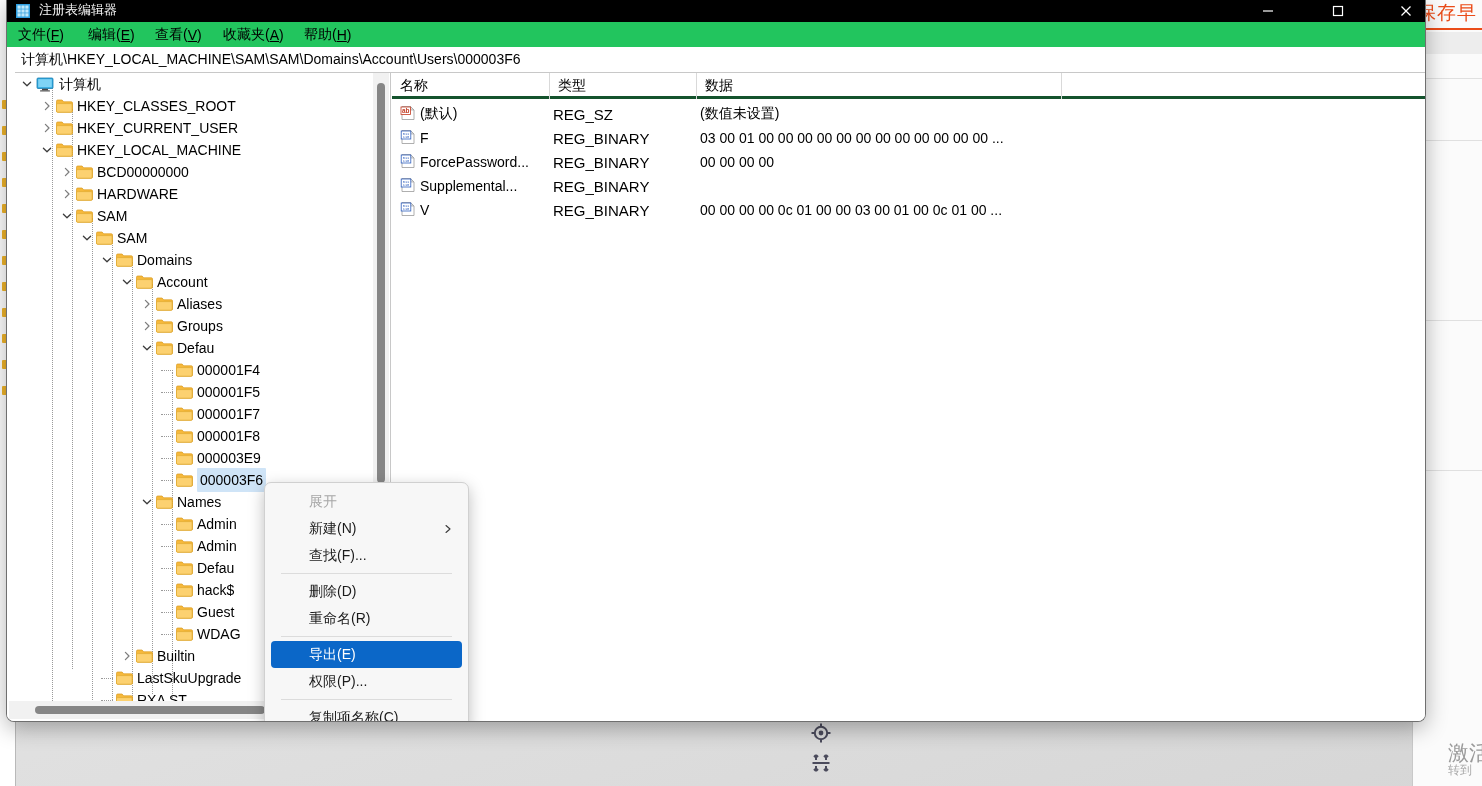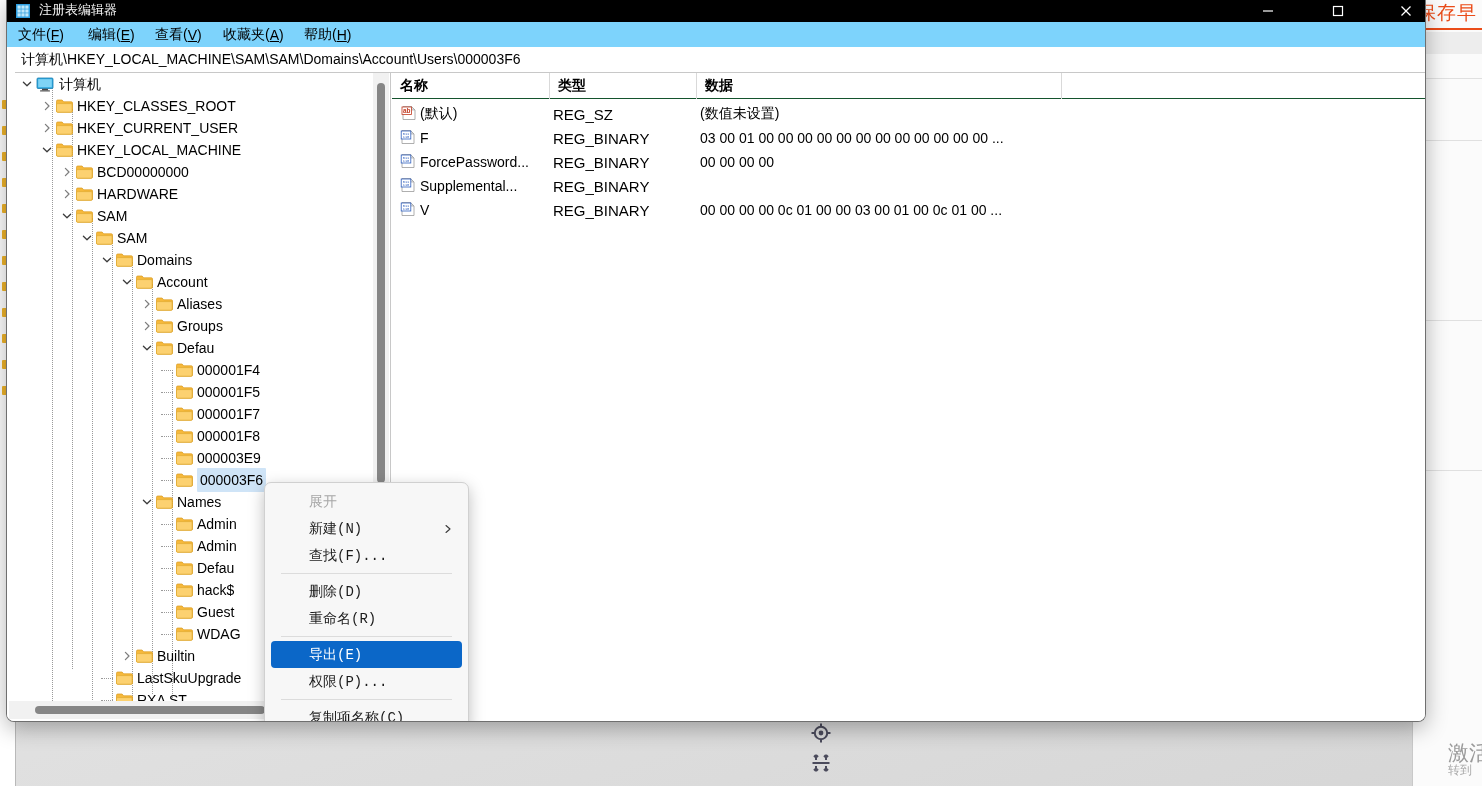--- a/index.html
+++ b/index.html
@@ -89,21 +89,21 @@
     display: flex; align-items: center; justify-content: center;
     color: #ffffff;
   }
   #btn-minimize { left: 1244px; }
   #btn-maximize { left: 1314px; }
   #btn-close    { left: 1382px; }
 
   
   #menubar {
     position: absolute; left: 0; top: 22px; width: 1420px; height: 25px;
-    background: #7dd3fc;
+    background: #22c55e;
   }
   #menubar .menu-item {
     position: absolute; top: 0; height: 25px;
     display: flex; align-items: center;
     font-size: 14px; color: #000000; white-space: nowrap;
     padding: 0 5px;
   }
   #menubar .menu-item u { text-decoration: underline; }
 
   
@@ -182,21 +182,21 @@
     background: #868686; border-radius: 4px;
   }
 
   
   #list-pane {
     position: absolute; left: 385px; top: 73px;
     width: 1035px; height: 648px; background: #ffffff; overflow: hidden;
   }
   #list-header {
     position: absolute; left: 0; top: 0; width: 1035px; height: 26px;
-    background: #ffffff; border-bottom: 1px solid #14532d; font-weight: bold;
+    background: #ffffff; border-bottom: 3px solid #14532d;
   }
   #list-header .col {
     position: absolute; top: 0; height: 26px;
     display: flex; align-items: center;
     font-size: 14px; color: #000000;
     border-right: 1px solid #d9d9d9;
     padding-left: 8px; white-space: nowrap;
   }
   #col-name { left: 0px;   width: 158px; }
   #col-type { left: 158px; width: 147px; }
@@ -232,21 +232,21 @@
     border: 1px solid #d0d0d0;
     border-radius: 7px;
     box-shadow: 0 5px 16px rgba(0,0,0,0.26);
     padding: 5px 4px;
     overflow: hidden;
   }
   #context-menu .cm-item {
     position: relative; height: 27px; margin: 0 2px;
     display: flex; align-items: center;
     font-size: 14px; color: #1b1b1b;
-    padding-left: 38px; border-radius: 4px; white-space: nowrap; font-family: Liberation Mono, monospace;
+    padding-left: 38px; border-radius: 4px; white-space: nowrap;
   }
   #context-menu .cm-item.disabled { color: #a6a6a6; }
   #context-menu .cm-item.highlight { background: #0b67c8; color: #ffffff; }
   #context-menu .cm-arrow {
     position: absolute; right: 10px; top: 0; height: 27px;
     display: flex; align-items: center; color: #3a3a3a;
   }
   #context-menu .cm-sep {
     height: 1px; background: #dcdcdc; margin: 4px 12px;
   }
@@ -792,21 +792,21 @@
     </div>
   </div>
 
   <div id="list-pane">
     <div id="list-header">
       <div class="col" id="col-name">名称</div>
       <div class="col" id="col-type">类型</div>
       <div class="col" id="col-data">数据</div>
     </div>
     <div id="list-body">
-        <div class="list-row" style="top: 29px; text-align: center;">
+        <div class="list-row" style="top: 29px;">
           <span class="c-icon"><svg width="16" height="16" viewBox="0 0 16 16">
               <path d="M2 1.5 H10.5 L14 5 V14.5 H2 Z" fill="#ffffff" stroke="#9a9a9a" stroke-width="0.8"></path>
               <path d="M10.5 1.5 L14 5 H10.5 Z" fill="#e2e2e2" stroke="#9a9a9a" stroke-width="0.6"></path>
               <rect x="1" y="2" width="9.5" height="7.5" fill="#ffffff" stroke="#c23b22" stroke-width="0.8"></rect>
               <text x="5.7" y="8" font-family="Liberation Sans, sans-serif" font-size="6.4" font-weight="bold" fill="#c23b22" text-anchor="middle">ab</text>
             </svg></span>
           <span class="c-name">(默认)</span>
           <span class="c-type">REG_SZ</span>
           <span class="c-data">(数值未设置)</span>
         </div>

